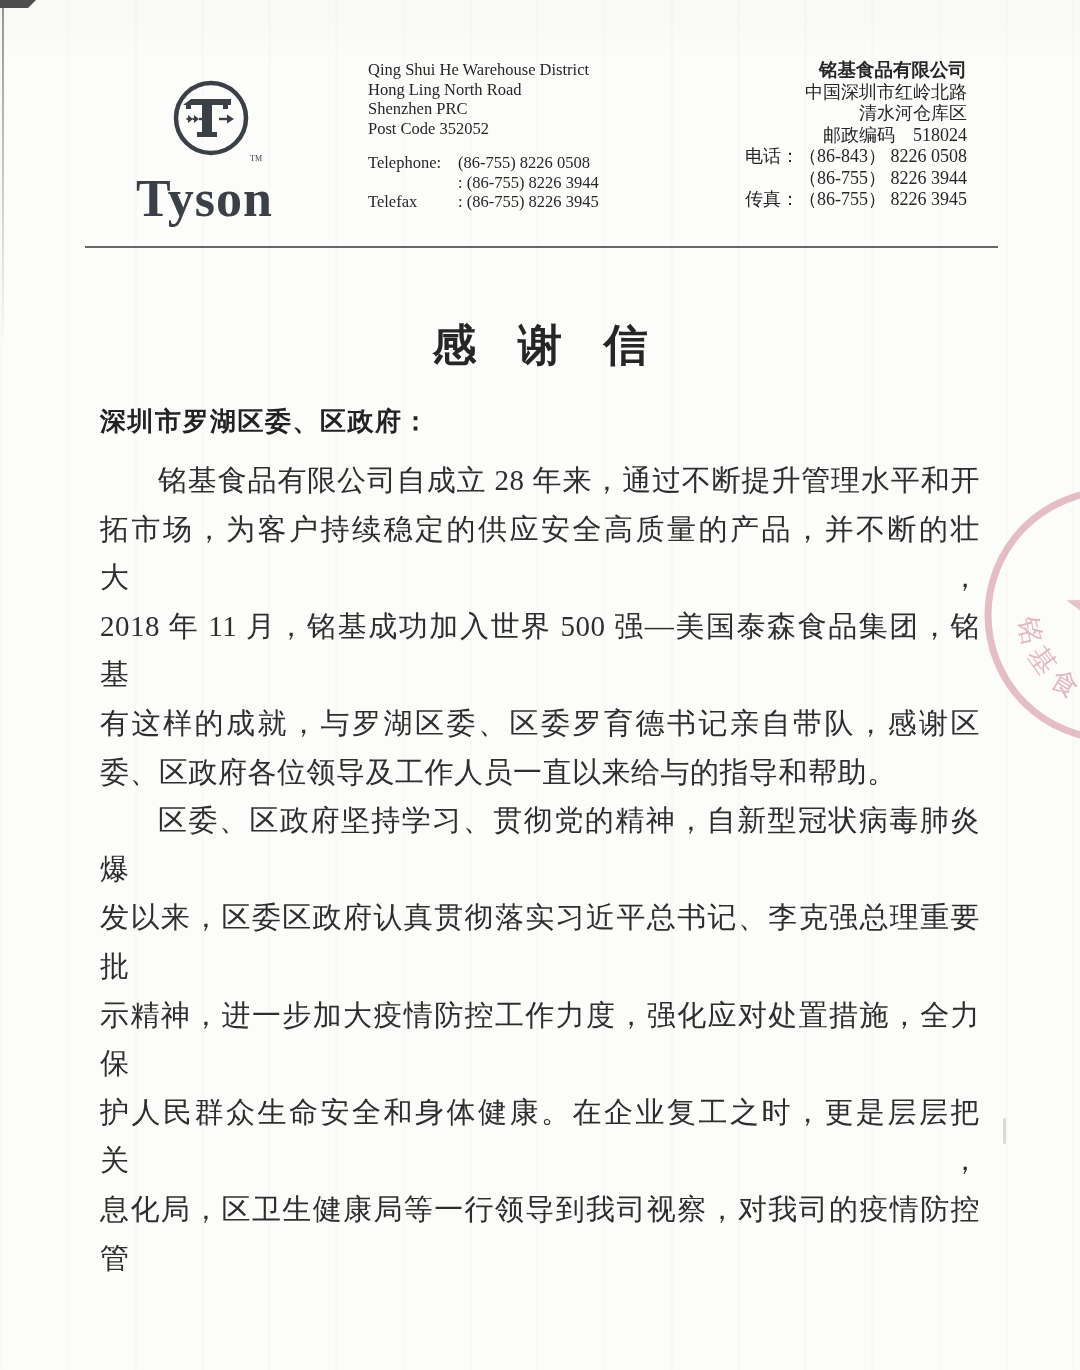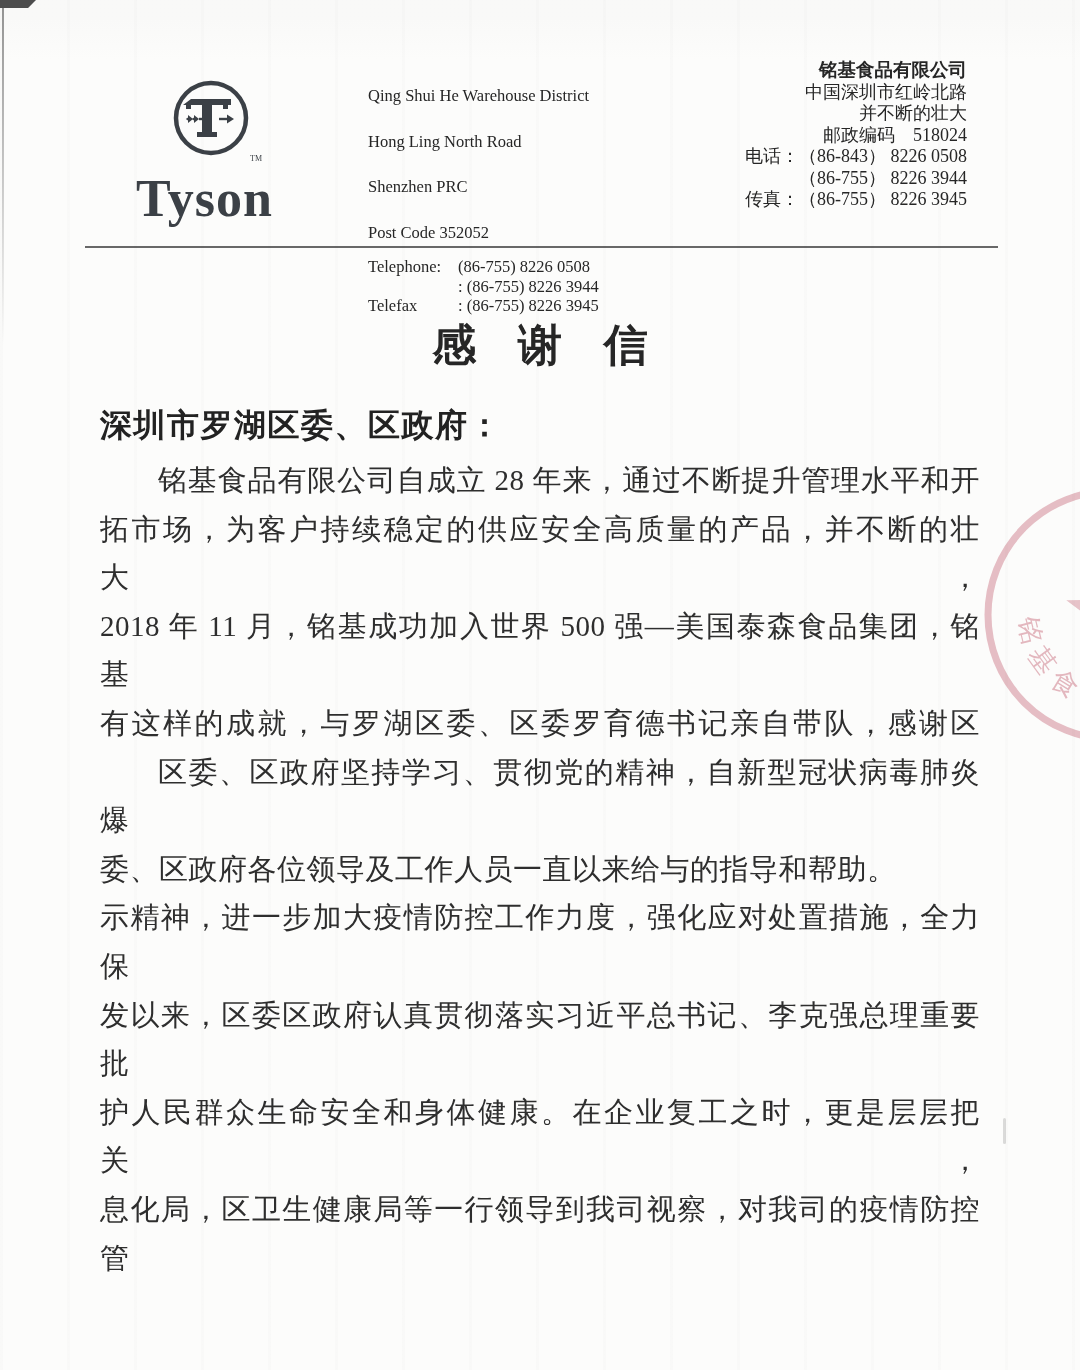--- a/index.html
+++ b/index.html
@@ -23,39 +23,39 @@
   .artifact-right-smudge{position:absolute;left:1003px;top:1118px;width:3px;height:26px;
     background:#9a9a9a;opacity:.35;border-radius:2px;}
 
   
   .logo-block{position:absolute;left:136px;top:76px;width:156px;text-align:left;}
   .logo-mark{display:block;margin:0 auto;}
   .brand-name{font-weight:bold;font-size:52px;line-height:50px;color:#3b4046;
     letter-spacing:1px;margin-top:2px;}
 
   .en-block{position:absolute;left:368px;top:60px;font-size:16.5px;line-height:19.5px;color:#262626;}
-  .en-block .addr-line{white-space:nowrap;margin-top:26px;}
+  .en-block .addr-line{white-space:nowrap;}
   .en-contacts{margin-top:15px;}
   .en-contact-row{display:flex;white-space:nowrap;}
   .en-contact-row .c-label{width:90px;flex:0 0 90px;}
 
   .cn-block{position:absolute;right:113px;top:60px;text-align:right;
     font-size:18px;line-height:21.5px;color:#262626;}
   .cn-company{font-weight:bold;font-size:18.5px;}
   .cn-block .addr-line,.cn-block .contact-line{white-space:nowrap;}
 
   .header-rule{position:absolute;left:85px;top:246px;width:913px;height:0;
     border-top:2px solid #4e4e4e;opacity:.85;}
 
   
   .letter-title{position:absolute;left:0;top:316px;width:100%;
     text-align:center;font-size:44px;font-weight:bold;color:#262626;
     letter-spacing:0.95em;text-indent:0.95em;}
   .salutation{position:absolute;left:100px;top:404px;width:880px;
-    font-size:32px;font-weight:bold;letter-spacing:1.5px;color:#222;}
+    font-size:26px;font-weight:bold;letter-spacing:1.5px;color:#222;}
   .letter-body{position:absolute;left:100px;top:456px;width:880px;
     font-size:29px;line-height:48.6px;color:#2e2e2e;letter-spacing:0.5px;}
   .line{text-align:justify;text-align-last:justify;text-justify:inter-character;}
   .line.end{text-align-last:left;}
   .line.indent{text-indent:2em;}
 
   
   .stamp{position:absolute;left:975px;top:465px;width:300px;height:300px;
     filter:blur(0.5px);mix-blend-mode:multiply;opacity:.72;}
 </style>
@@ -104,42 +104,42 @@
       <div class="en-contact-row">
         <span class="c-label">Telefax</span>
         <span class="c-value">: (86-755) 8226 3945</span>
       </div>
     </div>
   </div>
 
   <div class="cn-block">
     <div class="cn-company">铭基食品有限公司</div>
     <div class="addr-line">中国深圳市红岭北路</div>
-    <div class="addr-line">并不断的壮大</div>
+    <div class="addr-line">清水河仓库区</div>
     <div class="addr-line">邮政编码　518024</div>
     <div class="contact-line">电话：（86-843）  8226 0508</div>
     <div class="contact-line">（86-755）  8226 3944</div>
     <div class="contact-line">传真：（86-755）  8226 3945</div>
   </div>
 
   <div class="header-rule"></div>
 
   <div class="letter-title">感谢信</div>
   <div class="salutation">深圳市罗湖区委、区政府：</div>
 
   <div class="letter-body">
     <div class="line indent">铭基食品有限公司自成立 28 年来，通过不断提升管理水平和开</div>
     <div class="line">拓市场，为客户持续稳定的供应安全高质量的产品，并不断的壮大，</div>
     <div class="line">2018 年 11 月，铭基成功加入世界 500 强—美国泰森食品集团，铭基</div>
     <div class="line">有这样的成就，与罗湖区委、区委罗育德书记亲自带队，感谢区</div>
+    <div class="line end">委、区政府各位领导及工作人员一直以来给与的指导和帮助。</div>
+
     <div class="line indent">区委、区政府坚持学习、贯彻党的精神，自新型冠状病毒肺炎爆</div>
-
-    <div class="line end">委、区政府各位领导及工作人员一直以来给与的指导和帮助。</div>
+    <div class="line">发以来，区委区政府认真贯彻落实习近平总书记、李克强总理重要批</div>
     <div class="line">示精神，进一步加大疫情防控工作力度，强化应对处置措施，全力保</div>
-    <div class="line">发以来，区委区政府认真贯彻落实习近平总书记、李克强总理重要批</div>
     <div class="line">护人民群众生命安全和身体健康。在企业复工之时，更是层层把关，</div>
     <div class="line">息化局，区卫生健康局等一行领导到我司视察，对我司的疫情防控管</div>
 
   </div>
 
   <svg class="stamp" width="300" height="300" viewBox="0 0 300 300">
     <defs>
       <path id="seal-arc" d="M 45 150 A 92 92 0 0 0 229 150" fill="none"></path>
     </defs>
     <g fill="#bf4f63" stroke="#bf4f63">

